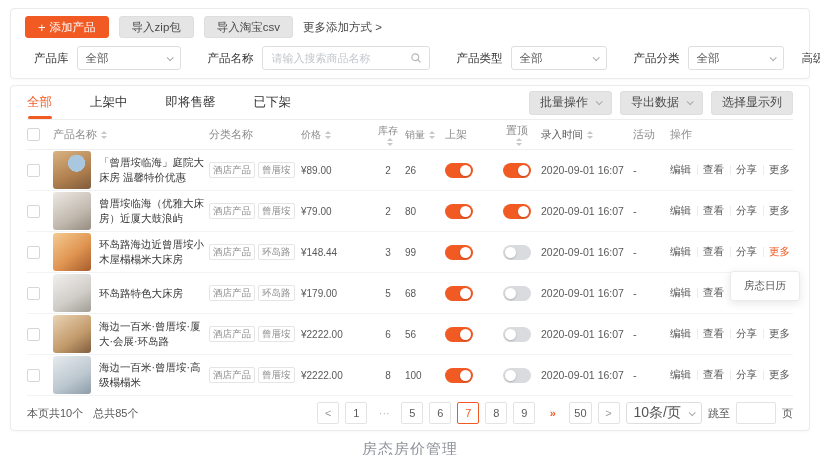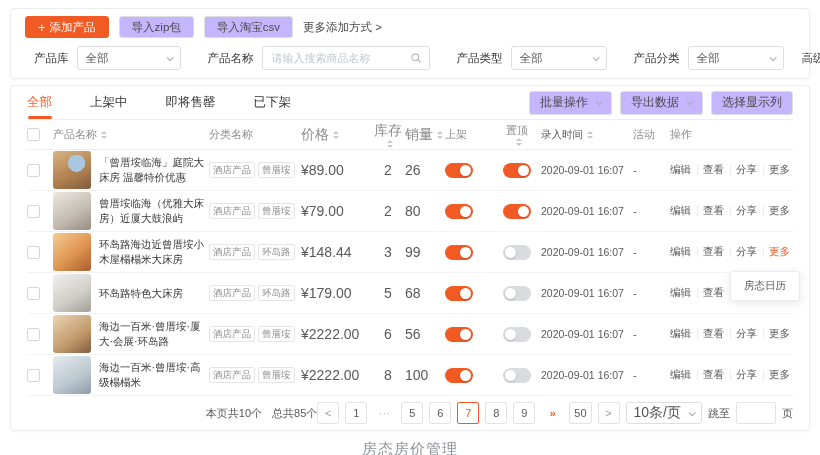--- a/index.html
+++ b/index.html
@@ -9,21 +9,21 @@
     font-family:"Liberation Sans", sans-serif; color:#333;
   }
   .stage { padding:8px 10px 0; }
   .card { background:#fff; border:1px solid #e9ebee; border-radius:4px; box-shadow:0 1px 3px rgba(0,0,0,.03); }
 
   
   .toolbar-card { padding:7px 14px 8px; }
   .btn-row { display:flex; align-items:center; gap:10px; }
   .btn {
     display:inline-flex; align-items:center; justify-content:center;
-    height:22px; padding:0 12px; background:#c4b5fd; border:1px solid #dcdee0;
+    height:22px; padding:0 12px; background:#e5e5e5; border:1px solid #dcdee0;
     border-radius:3px; font-size:11.5px; color:#4a4a4a; cursor:pointer; white-space:nowrap;
   }
   .btn-primary { background:var(--accent); border-color:var(--accent); color:#fff; }
   .btn-primary .plus { margin-right:4px; font-size:13px; line-height:1; }
   .textlink { font-size:11.5px; color:#4a4a4a; cursor:pointer; white-space:nowrap; }
   .filter-row { display:flex; align-items:center; margin-top:8px; gap:18px; }
   .fgroup { display:flex; align-items:center; gap:8px; }
   .flabel { font-size:11.5px; color:#333; white-space:nowrap;margin-left:9px; }
   .select {
     display:flex; align-items:center; justify-content:space-between;
@@ -82,38 +82,38 @@
   .t2 { background:linear-gradient(150deg,#ece8e2,#c2bab0 60%,#968c80); }
   .t3 { background:linear-gradient(140deg,#f4cb92,#e09552 55%,#a65d2c); }
   .t4 { background:linear-gradient(150deg,#f1f0ee,#d0cdc8 60%,#a09c95); }
   .t5 { background:linear-gradient(145deg,#ead4b5,#c29a6b 60%,#7f5d3f); }
   .t6 { background:linear-gradient(150deg,#e6ebee,#bcc7cf 60%,#8c9ca8); }
   .pname { font-size:10.5px; line-height:15px; color:#383838; cursor:pointer; }
   .tag {
     display:inline-block; border:1px solid #e4e5e7; border-radius:2px; background:#fff;
     color:#8c8c8c; font-size:9.5px; line-height:14px; padding:0 3px; margin-right:3px; white-space:nowrap;
   }
-  .c-price, .c-stock, .c-sales { font-size:14px; }
+  .c-price, .c-stock, .c-sales { font-size:10px; }
   .c-time { font-size:10.5px; color:#595959; }
   .toggle { width:28px; height:15px; border-radius:8px; background:#d9dbdf; position:relative; display:inline-block; cursor:pointer; }
   .toggle::after { content:''; position:absolute; width:11px; height:11px; border-radius:50%; background:#fff; top:2px; left:2px; box-shadow:0 1px 2px rgba(0,0,0,.2); }
   .toggle.on { background:var(--accent); }
   .toggle.on::after { left:auto; right:2px; }
   .op { position:relative; padding:0 6px; color:#595959; cursor:pointer; white-space:nowrap; font-size:10.5px; }
   .op:first-child { padding-left:0; }
   .op:not(:first-child)::before { content:''; position:absolute; left:0; top:2px; bottom:2px; width:1px; background:#ececec; }
   .op.active { color:var(--accent); }
   .more-dropdown {
     position:absolute; top:26px; right:-4px; background:#fff; border:1px solid #ebebeb;
     border-radius:3px; box-shadow:0 2px 10px rgba(0,0,0,.10); padding:7px 13px;
     font-size:10.5px; color:#555; white-space:nowrap; z-index:6; cursor:pointer;
   }
 
   
-  .tfoot { display:flex; align-items:center; justify-content:flex-end; height:34px; }
+  .tfoot { display:flex; align-items:center; justify-content:space-between; height:34px; }
   .summary { font-size:11px; color:#595959; display:flex; gap:10px; }
   .pagination { display:flex; align-items:center; gap:6px; }
   .pages { display:flex; align-items:center; gap:6px; }
   .page {
     min-width:22px; height:22px; padding:0 4px; display:inline-flex; align-items:center; justify-content:center;
     border:1px solid #e2e3e5; border-radius:2px; font-size:11px; color:#595959; background:#fff; cursor:pointer;
   }
   .page.active { border-color:var(--accent); color:var(--accent); }
   .page.prev, .page.next { color:#9a9a9a; }
   .page.ellipsis { border:none; color:#b9b9b9; cursor:default; }

